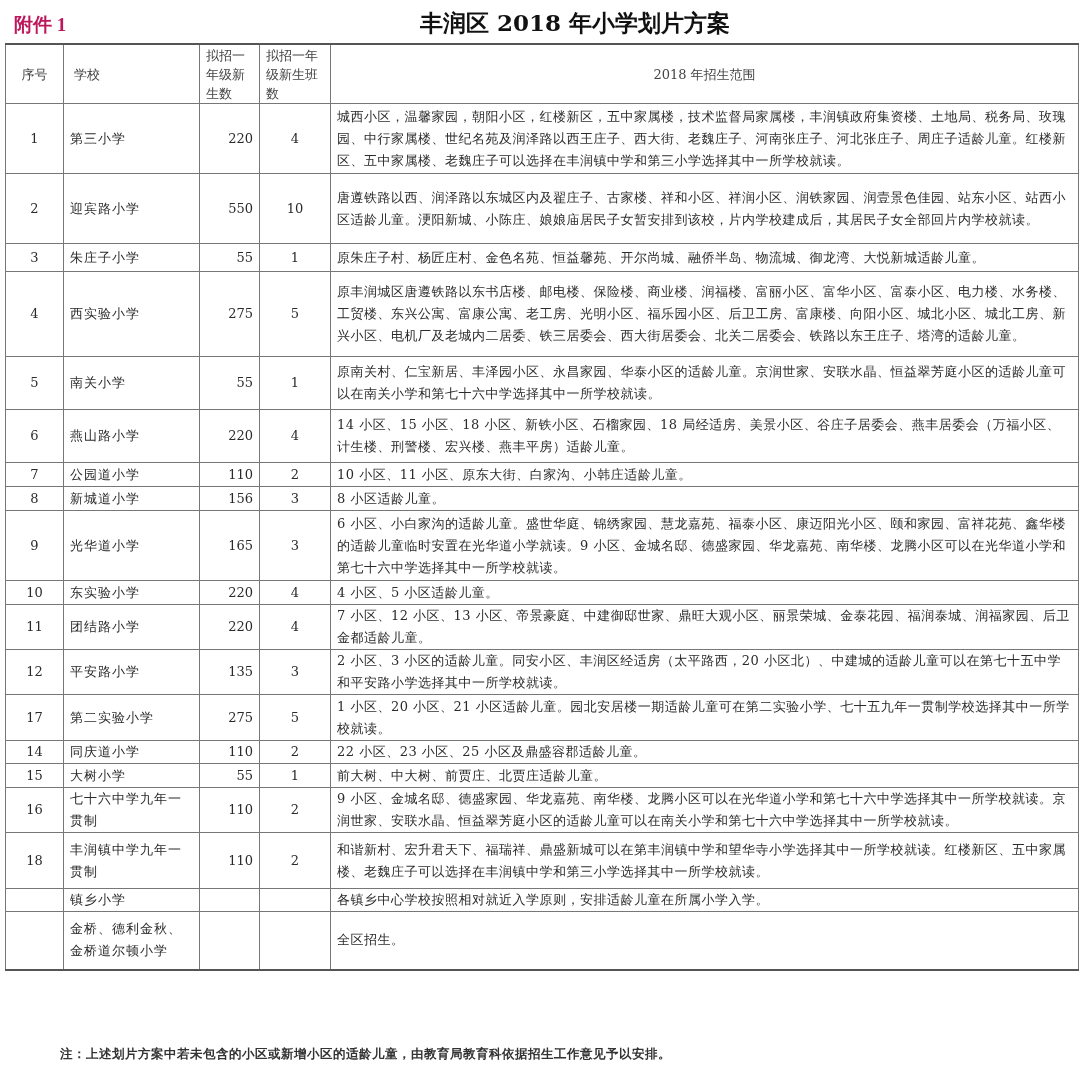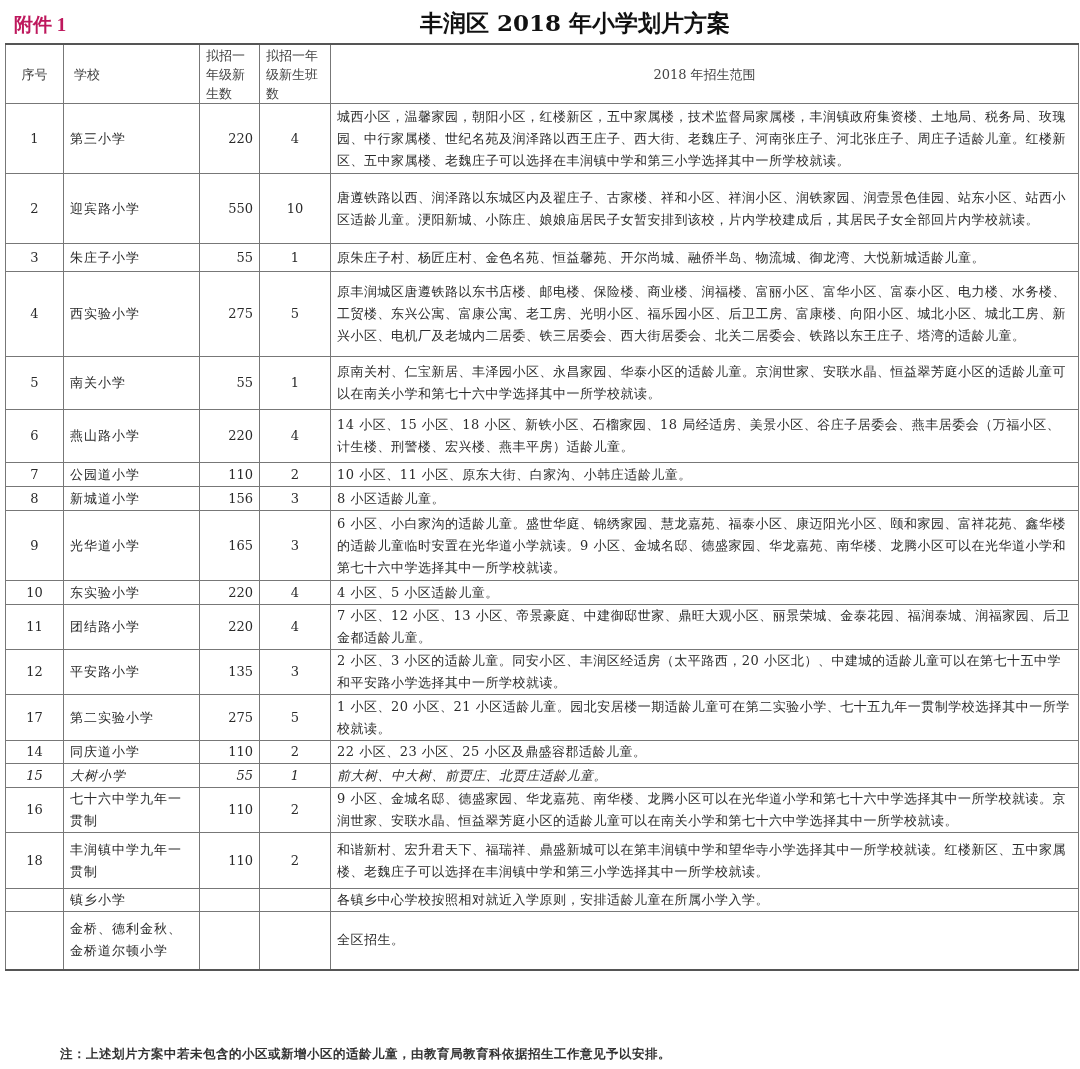--- a/index.html
+++ b/index.html
@@ -155,21 +155,21 @@
         <td class="c-cls">5</td>
         <td class="c-scope">1 小区、20 小区、21 小区适龄儿童。园北安居楼一期适龄儿童可在第二实验小学、七十五九年一贯制学校选择其中一所学校就读。</td>
       </tr>
       <tr style="height: 23px;">
         <td class="c-no">14</td>
         <td class="c-school">同庆道小学</td>
         <td class="c-num">110</td>
         <td class="c-cls">2</td>
         <td class="c-scope">22 小区、23 小区、25 小区及鼎盛容郡适龄儿童。</td>
       </tr>
-      <tr style="height: 24px; font-style: italic;">
+      <tr style="height: 24px;">
         <td class="c-no">15</td>
         <td class="c-school">大树小学</td>
         <td class="c-num">55</td>
         <td class="c-cls">1</td>
         <td class="c-scope">前大树、中大树、前贾庄、北贾庄适龄儿童。</td>
       </tr>
       <tr style="height: 44px;">
         <td class="c-no">16</td>
         <td class="c-school">七十六中学九年一贯制</td>
         <td class="c-num">110</td>

